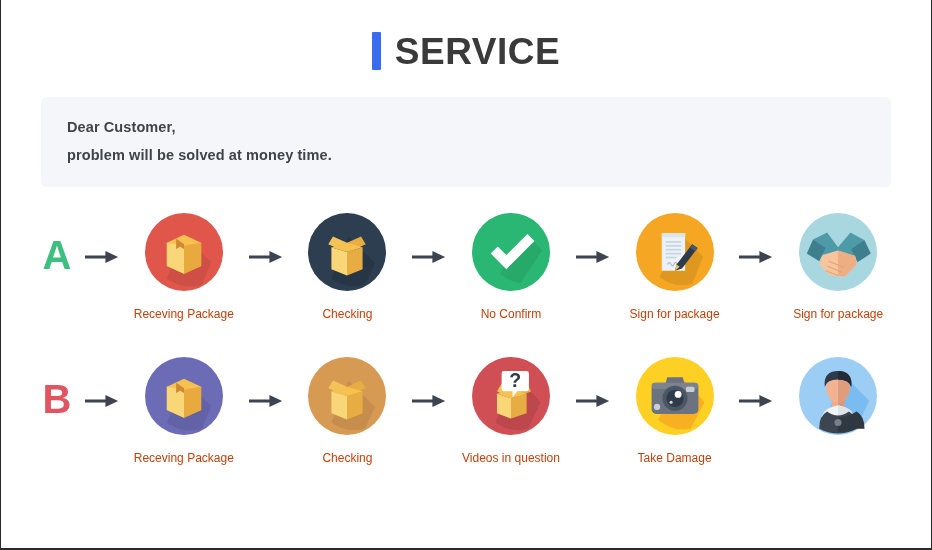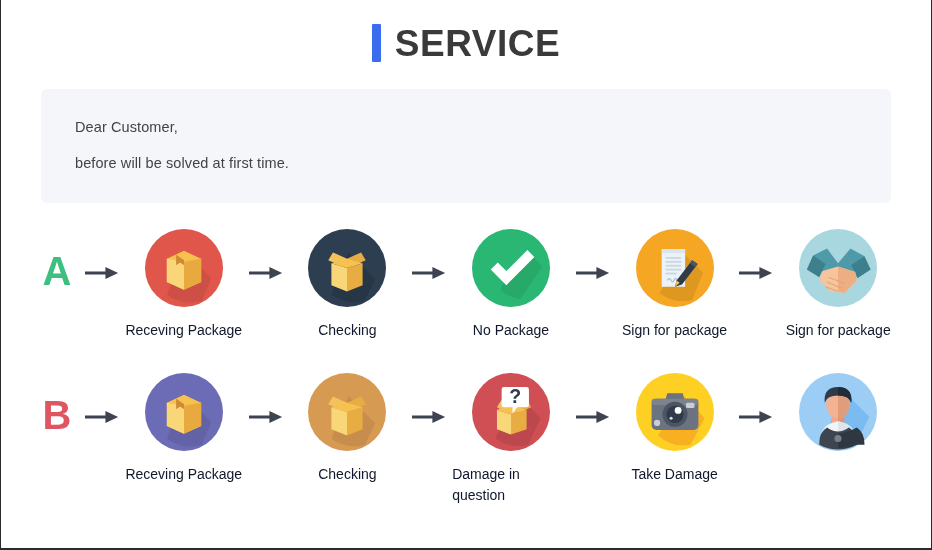--- a/index.html
+++ b/index.html
@@ -22,21 +22,21 @@
     border-right: 1px solid #2b2b2b;
     border-bottom: 2px solid #2b2b2b;
     overflow: hidden;
   }
 
   
   .title-row {
     display: flex;
     align-items: center;
     justify-content: center;
-    padding-top: 24px;
+    padding-top: 32px;
     gap: 14px;
   }
   .title-bar {
     width: 9px;
     height: 38px;
     background: #3a6cf0;
     border-radius: 1px;
     flex: none;
   }
   .title-text {
@@ -49,25 +49,26 @@
 
   
   .notice {
     margin: 27px 40px 0 40px;
     background: #f5f6fa;
     border-radius: 6px;
     padding: 14px 22px 16px 22px;
     box-sizing: border-box;
   }
   .notice p {
-    margin: 12px;
+    margin: 4px;
     font-size: 14.5px;
     line-height: 24px;
     color: #3f4449;
     letter-spacing: 0.1px;
+    font-weight: bold;
   }
 
   
   .flow-row {
     display: flex;
     align-items: flex-start;
     padding: 0 34px;
     margin-top: 26px;
   }
   .row-b { margin-top: 32px; }
@@ -102,40 +103,40 @@
     align-items: center;
   }
   .step-icon {
     width: 78px;
     height: 78px;
     flex: none;
   }
   .step-icon svg { display: block; width: 78px; height: 78px; }
   .step-label {
     margin-top: 13px;
-    font-size: 14px;
-    color: #0f172a;
+    font-size: 12px;
+    color: #c2410c;
     text-align: left;
     line-height: 21px;
     max-width: 168px;
   }
 </style>
 </head>
 <body>
 
 <div id="page">
 
   <div class="title-row">
     <span class="title-bar"></span>
     <span class="title-text">SERVICE</span>
   </div>
 
   <div class="notice">
     <p>Dear Customer,</p>
-    <p>before will be solved at first time.</p>
+    <p>problem will be solved at money time.</p>
   </div>
 
   <div class="flow-row row-a">
     <div class="row-letter letter-a">A</div>
 
     <div class="arrow">
       <svg viewBox="0 0 40 18" width="34" height="16">
           <path d="M0 7.2 L24 7.2 L24 2 L39 9 L24 16 L24 10.8 L0 10.8 Z" fill="#3d4450"></path>
         </svg>
     </div>
@@ -183,21 +184,21 @@
     </div>
 
     <div class="step">
       <div class="step-icon">
         <svg viewBox="0 0 100 100">
           <circle cx="50" cy="50" r="50" fill="#2ab673"></circle>
           <path d="M45 60 L75 31 L90 48 L62 90 A50 50 0 0 1 36 78 Z" fill="#000" opacity="0.07"></path>
           <path d="M24 52 L33 43 L44 54 L71 27 L80 36 L44 72 Z" fill="#ffffff"></path>
         </svg>
       </div>
-      <div class="step-label">No Package</div>
+      <div class="step-label">No Confirm</div>
     </div>
 
     <div class="arrow">
       <svg viewBox="0 0 40 18" width="34" height="16">
           <path d="M0 7.2 L24 7.2 L24 2 L39 9 L24 16 L24 10.8 L0 10.8 Z" fill="#3d4450"></path>
         </svg>
     </div>
 
     <div class="step">
       <div class="step-icon">
@@ -306,21 +307,21 @@
           <path d="M56 24 L88 58 L72 92 A50 50 0 0 1 30 84 Z" fill="#000" opacity="0.09"></path>
           <path d="M52 41 L38 34 L32 44 L46 51 Z" fill="#f3c35a"></path>
           <path d="M54 41 L70 34 L76 44 L60 51 Z" fill="#e8ad42"></path>
           <path d="M32 47 L50 53 L50 79 L32 72 Z" fill="#f9d677"></path>
           <path d="M50 53 L70 47 L70 72 L50 79 Z" fill="#e8ad42"></path>
           <path d="M32 47 L50 41 L70 47 L50 53 Z" fill="#f6c14f"></path>
           <path d="M41 18 L70 18 A3 3 0 0 1 73 21 L73 41 A3 3 0 0 1 70 44 L58 44 L52 52 L52 44 L41 44 A3 3 0 0 1 38 41 L38 21 A3 3 0 0 1 41 18 Z" fill="#ffffff"></path>
           <text x="55.5" y="39" text-anchor="middle" font-family="Liberation Sans, sans-serif" font-size="25" font-weight="bold" fill="#2f3b4a">?</text>
         </svg>
       </div>
-      <div class="step-label">Damage in question</div>
+      <div class="step-label">Videos in question</div>
     </div>
 
     <div class="arrow">
       <svg viewBox="0 0 40 18" width="34" height="16">
           <path d="M0 7.2 L24 7.2 L24 2 L39 9 L24 16 L24 10.8 L0 10.8 Z" fill="#3d4450"></path>
         </svg>
     </div>
 
     <div class="step">
       <div class="step-icon">

